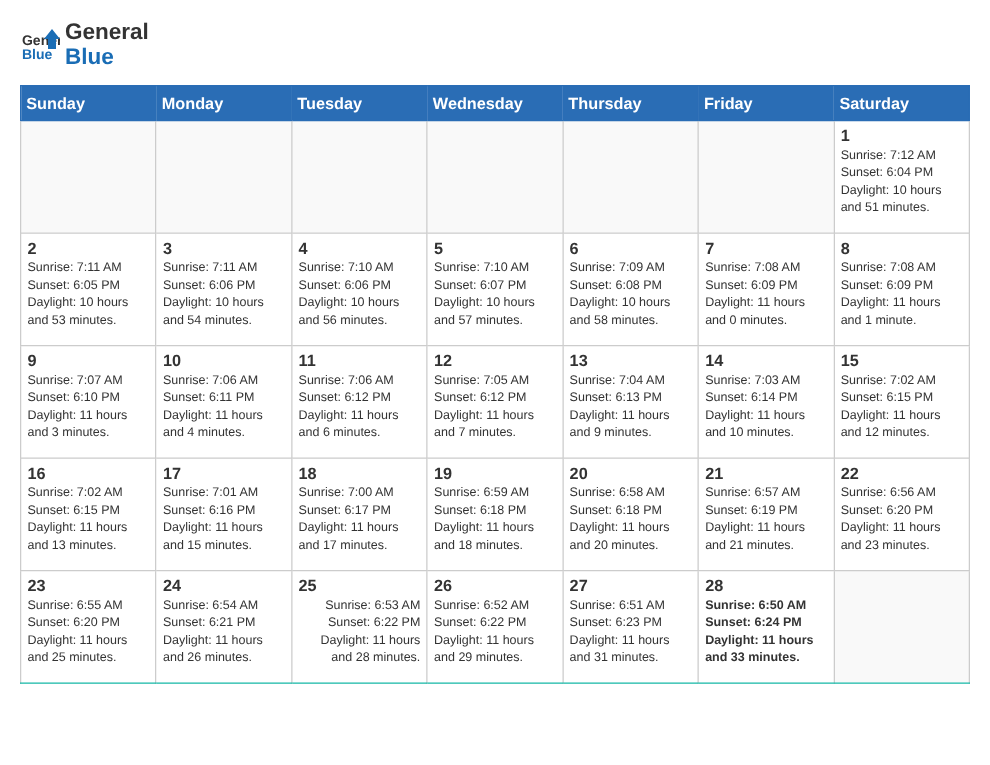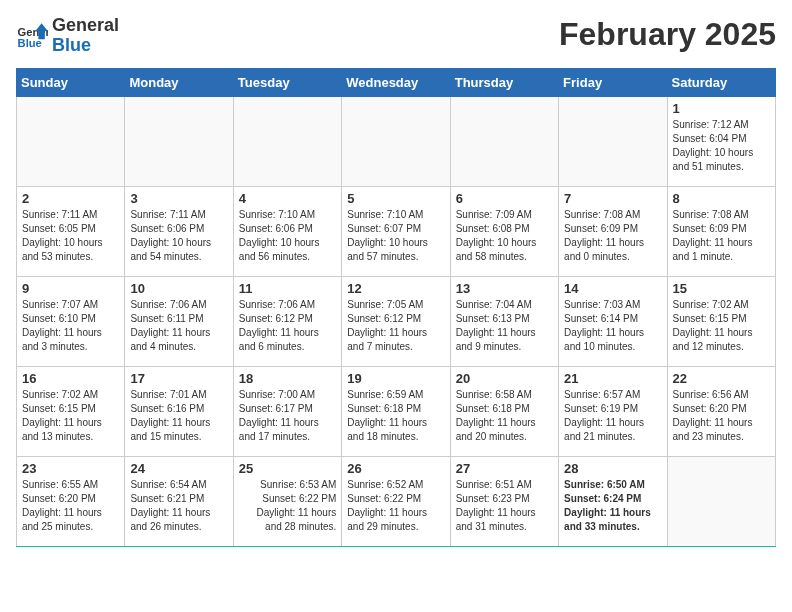--- a/index.html
+++ b/index.html
@@ -89,21 +89,20 @@
       <text x="2" y="20" font-size="14" font-weight="bold" fill="#333">General</text>
       <text x="2" y="34" font-size="14" font-weight="bold" fill="#1a6db5">Blue</text>
       <polygon points="32,4 40,14 36,14 36,24 28,24 28,14 24,14" fill="#1a6db5"></polygon>
     </svg>
     <div>
       <div style="font-size:18px;font-weight:bold;color:#333;line-height:1.1;">General</div>
       <div style="font-size:18px;font-weight:bold;color:#1a6db5;line-height:1.1;">Blue</div>
     </div>
   </div>
   <div class="title-block">
-    <div class="month-title">February 2025</div>
   </div>
 </div>
 
 <table>
   <thead>
     <tr>
     <th>Sunday</th>
         <th>Monday</th>
         <th>Tuesday</th>
         <th>Wednesday</th>

